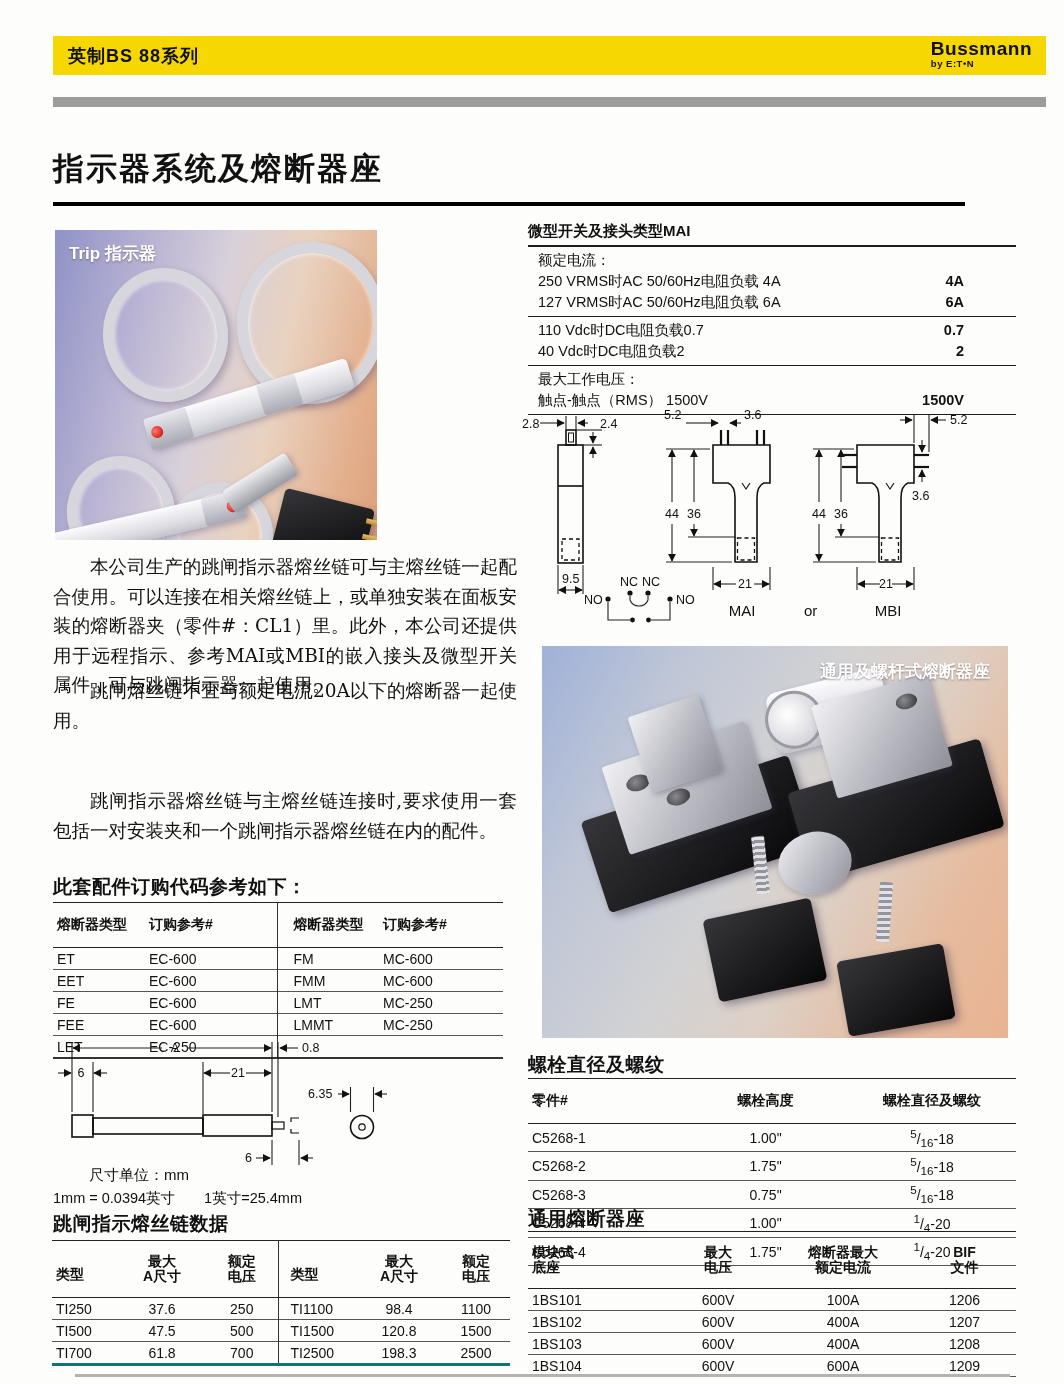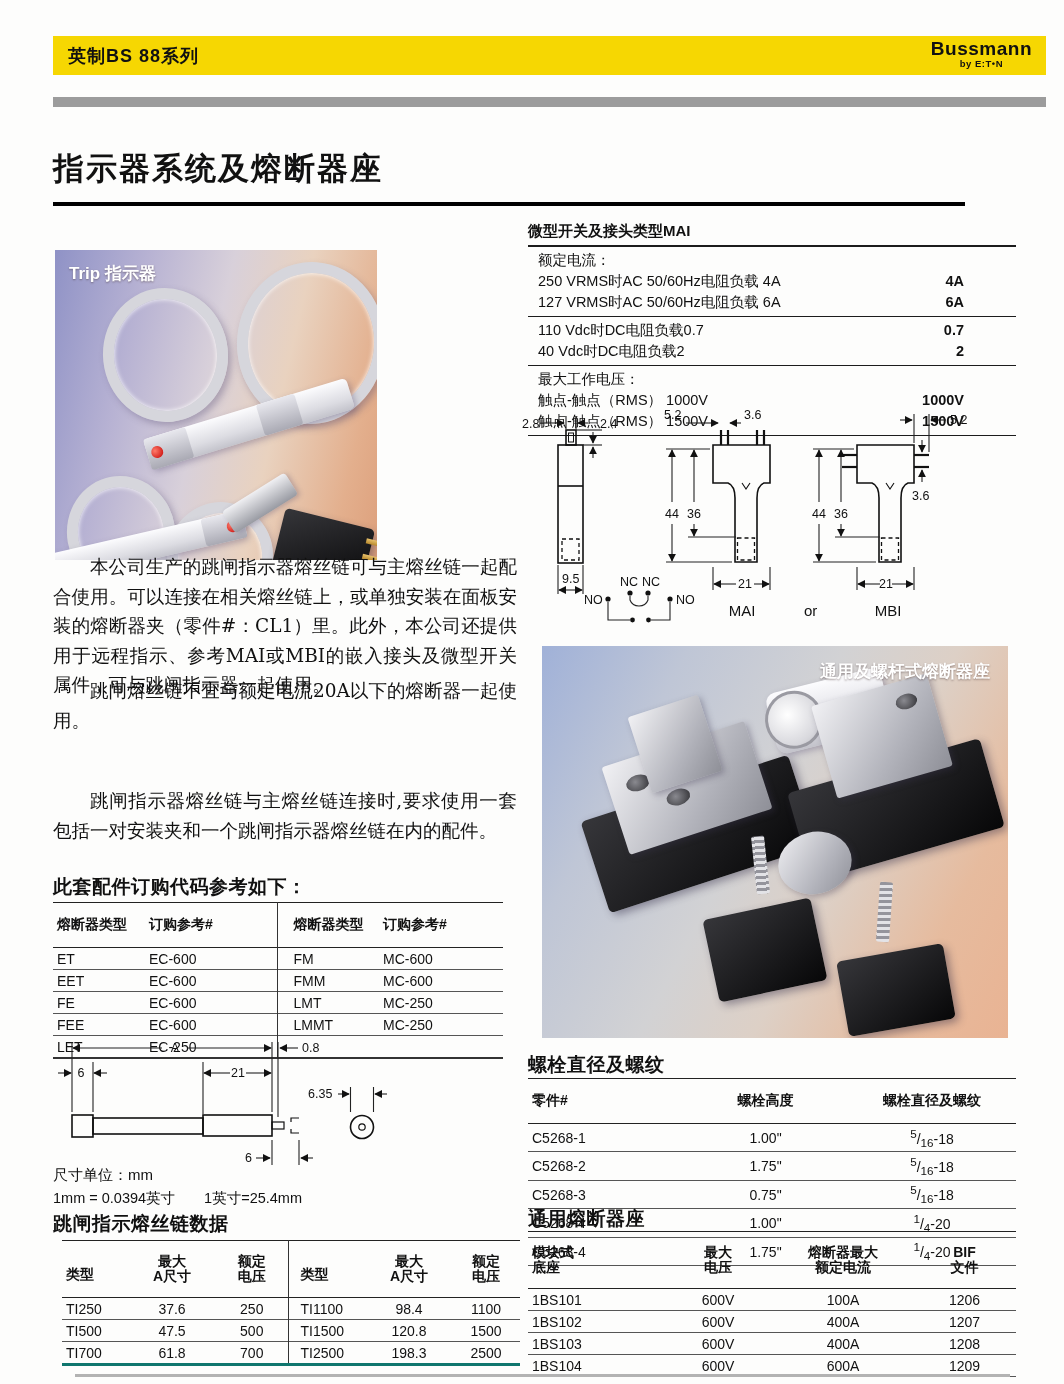--- a/index.html
+++ b/index.html
@@ -3,33 +3,33 @@
 <meta charset="utf-8">
 <style>
   html,body{margin:0;padding:0;background:#ffffff;}
   #page{position:relative;width:1064px;height:1384px;background:#fdfdfc;overflow:hidden;
         font-family:"Liberation Sans",sans-serif;color:#111;}
   .abs{position:absolute;}
 
   
   #series-bar{left:53px;top:36px;width:993px;height:39px;background:#f6d702;display:flex;align-items:center;}
   #series-label{font-size:18px;font-weight:bold;padding-left:15px;letter-spacing:1px;}
-  #brand-block{position:absolute;right:14px;top:3px;text-align:center;line-height:1;}
+  #brand-block{position:absolute;right:14px;top:3px;text-align:left;line-height:1;}
   #brand-name{font-size:19px;font-weight:bold;letter-spacing:.5px;}
   #brand-by{font-size:9.5px;font-weight:bold;margin-top:1px;letter-spacing:.5px;}
   #gray-bar{left:53px;top:97px;width:993px;height:10px;background:#9c9c9c;}
 
   
   #page-title{left:53px;top:148px;font-family:"DejaVu Serif",serif;font-size:31px;font-weight:bold;letter-spacing:2px;}
   #title-rule{left:53px;top:202px;width:912px;height:4px;background:#000;}
 
   
   .photo{overflow:hidden;}
   #left-photo{left:55px;top:230px;width:322px;height:310px;
-    background:linear-gradient(103deg,#8f92c6 0%,#b7b2d3 24%,#d8d0da 46%,#e9d2bf 66%,#e3af8d 88%,#dda07c 100%);margin-top:20px;}
+    background:linear-gradient(103deg,#8f92c6 0%,#b7b2d3 24%,#d8d0da 46%,#e9d2bf 66%,#e3af8d 88%,#dda07c 100%);}
   #right-photo{left:542px;top:646px;width:466px;height:392px;
     background:linear-gradient(118deg,#a0b1d8 0%,#bfc6d6 22%,#d2d2d4 45%,#ddd0c6 62%,#e6bb9e 82%,#e9b393 100%);}
   .photo-caption{position:absolute;color:#fff;font-weight:bold;font-size:17px;text-shadow:0 1px 2px rgba(60,40,40,.45);}
   #left-photo .photo-caption{left:14px;top:12px;}
   #right-photo .photo-caption{right:18px;top:14px;}
   .ring{position:absolute;border:11px solid #d6d6dc;border-radius:50%;
         box-shadow:3px 4px 7px rgba(80,70,110,.35), inset 0 0 5px #ffffff;}
   .fuse-tube{position:absolute;background:linear-gradient(180deg,#fcfcfe,#dcdce2 65%,#c3c3cb);border-radius:5px;
         box-shadow:2px 3px 6px rgba(80,70,110,.35);}
   .ferrule{position:absolute;top:0;height:100%;background:linear-gradient(180deg,#e8e8ee,#a9a9b3);border-radius:3px;}
@@ -56,36 +56,36 @@
   table.dtable th{font-weight:bold;text-align:left;vertical-align:bottom;padding:13px 4px;}
   table.dtable td{padding:2.5px 4px;height:15px;}
   table.dtable thead tr{border-top:1.5px solid #222;border-bottom:1.5px solid #222;}
   table.dtable tbody tr{border-bottom:1px solid #555;}
   .hdr2{line-height:15px;}
 
   #order-table{left:53px;top:902px;width:450px;}
   #order-table tbody tr:last-child{border-bottom:2px solid #333;}
   #order-table .divcol{border-left:1.5px solid #333;padding-left:16px;}
 
-  #ti-table{left:62px;top:1240px;width:458px;}
+  #ti-table{left:52px;top:1240px;width:458px;}
   #ti-table tbody tr:last-child{border-bottom:3px solid #0f766e;}
   #ti-table .divcol{border-left:1.5px solid #333;padding-left:12px;}
   #ti-table td.num,#ti-table th.num{text-align:center;}
 
   #screw-table{left:528px;top:1078px;width:488px;}
   #screw-table td.ctr,#screw-table th.ctr{text-align:center;}
   #general-table{left:528px;top:1231px;width:488px;}
   #general-table td.ctr,#general-table th.ctr{text-align:center;}
 
   .sec-heading{font-weight:bold;font-size:19px;letter-spacing:.5px;}
 
   
   .bodypara{font-family:"DejaVu Serif",serif;font-size:18.5px;line-height:29.5px;width:464px;text-indent:2em;text-align:justify;}
 
-  .note{font-size:15px;}
+  .note{font-size:15px;margin-left:36px;}
   .note2{font-size:14.5px;}
 
   
   svg{position:absolute;overflow:visible;}
   svg .pt{fill:none;stroke:#111;stroke-width:1.6;}
   svg .dash{stroke-dasharray:4 3;stroke-width:1.3;}
   svg .dm{fill:none;stroke:#222;stroke-width:1.1;}
   svg text{font-size:12.5px;fill:#111;font-family:"Liberation Sans",sans-serif;}
   svg text.lbl{font-size:15px;}
   svg .dot{fill:#111;stroke:none;}
@@ -155,24 +155,20 @@
         </div>
       <div class="spec-row">
           <span>40 Vdc时DC电阻负载2</span>
           <span class="spec-value">2</span>
         </div>
     </div>
     <div class="spec-group">
       <div class="spec-row">
           <span>最大工作电压：</span>
           <span class="spec-value"></span>
-        </div>
-      <div class="spec-row">
-          <span>触点-触点（RMS） 1000V</span>
-          <span class="spec-value">1000V</span>
         </div>
       <div class="spec-row">
           <span>触点-触点（RMS） 1500V</span>
           <span class="spec-value">1500V</span>
         </div>
     </div>
   </div>
 
   <svg id="diagram-svg" class="abs" style="left:520px;top:402px;" width="505" height="240" viewBox="0 0 505 240">
     <defs>

